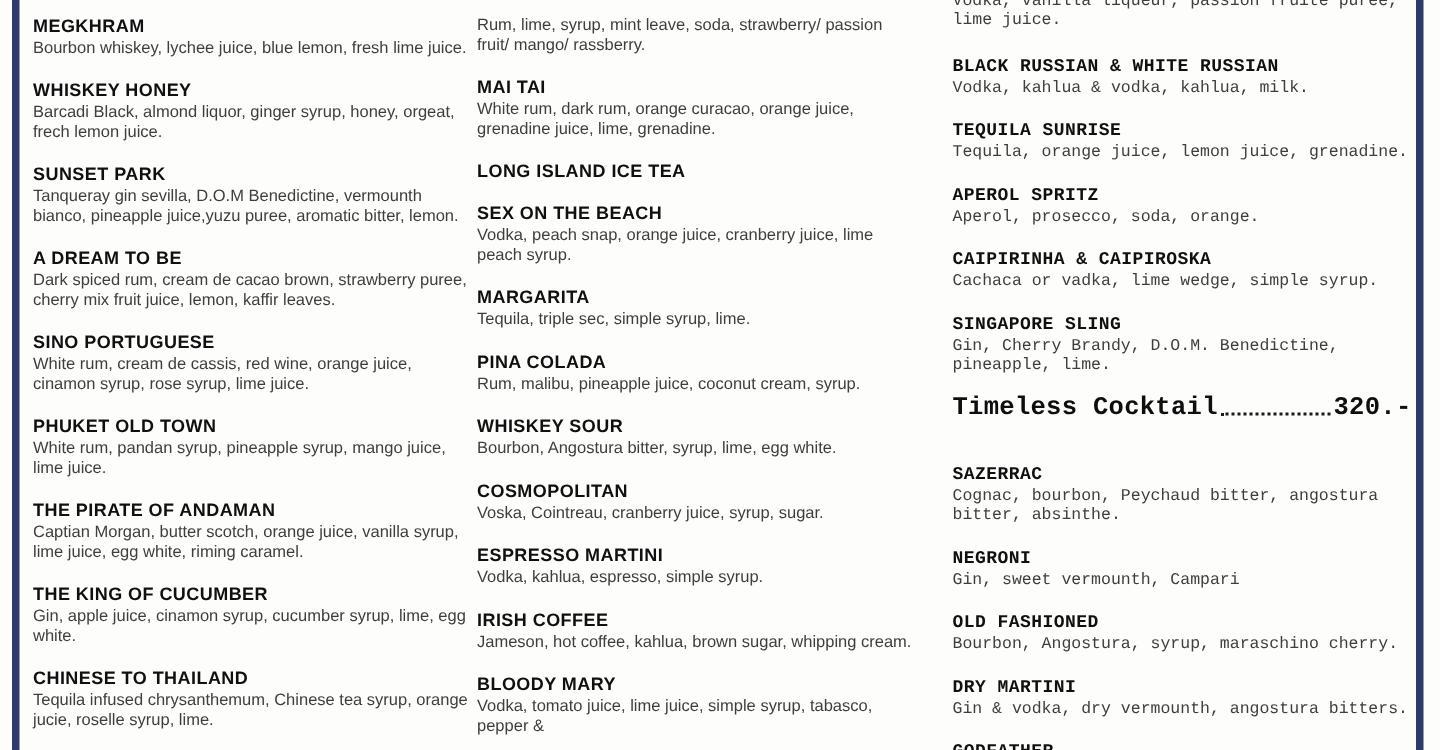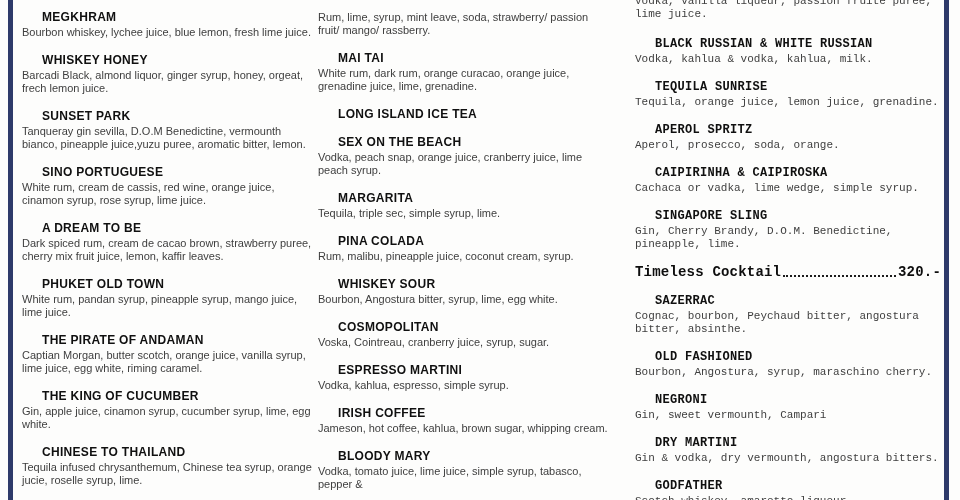--- a/index.html
+++ b/index.html
@@ -32,43 +32,42 @@
 
   .menu-item { margin-bottom: 14px; }
 
   .cocktail-name {
     font-size: 12px;
     font-weight: bold;
     letter-spacing: 0.3px;
     line-height: 14px;
     color: #101010;
     margin-bottom: 2px;
-    margin-left: 20px;
   }
 
   .cocktail-ingredients {
     font-size: 11px;
     line-height: 13px;
     color: #3e3e3e;
   }
 
   .partial-line {
     font-size: 11px;
     line-height: 13px;
     color: #3e3e3e;
     margin-top: -5px;      
     margin-bottom: 16px;
   }
 
   .price-divider {
     display: flex;
     align-items: flex-end;
     margin-top: 10px;
-    margin-bottom: 14px;
-    font-size: 14px;
+    margin-bottom: 29px;
+    font-size: 17px;
     font-weight: bold;
     color: #0e0e0e;
     letter-spacing: 0.2px;
     line-height: 15px;
   }
   .price-divider .dots {
     flex: 1;
     border-bottom: 2px dotted #1c1c1c;
     margin: 0 2px 3px 2px;
     min-width: 10px;
@@ -88,26 +87,26 @@
       </div>
       <div class="menu-item">
         <div class="cocktail-name">WHISKEY HONEY</div>
         <div class="cocktail-ingredients">Barcadi Black, almond liquor, ginger syrup, honey, orgeat, frech lemon juice.</div>
       </div>
       <div class="menu-item">
         <div class="cocktail-name">SUNSET PARK</div>
         <div class="cocktail-ingredients">Tanqueray gin sevilla, D.O.M Benedictine, vermounth bianco, pineapple juice,yuzu puree, aromatic bitter, lemon.</div>
       </div>
       <div class="menu-item">
+        <div class="cocktail-name">A DREAM TO BE</div>
+        <div class="cocktail-ingredients">Dark spiced rum, cream de cacao brown, strawberry puree, cherry mix fruit juice, lemon, kaffir leaves.</div>
+      </div>
+      <div class="menu-item">
         <div class="cocktail-name">SINO PORTUGUESE</div>
         <div class="cocktail-ingredients">White rum, cream de cassis, red wine, orange juice, cinamon syrup, rose syrup, lime juice.</div>
-      </div>
-      <div class="menu-item">
-        <div class="cocktail-name">A DREAM TO BE</div>
-        <div class="cocktail-ingredients">Dark spiced rum, cream de cacao brown, strawberry puree, cherry mix fruit juice, lemon, kaffir leaves.</div>
       </div>
       <div class="menu-item">
         <div class="cocktail-name">PHUKET OLD TOWN</div>
         <div class="cocktail-ingredients">White rum, pandan syrup, pineapple syrup, mango juice, lime juice.</div>
       </div>
       <div class="menu-item">
         <div class="cocktail-name">THE PIRATE OF ANDAMAN</div>
         <div class="cocktail-ingredients">Captian Morgan, butter scotch, orange juice, vanilla syrup, lime juice, egg white, riming caramel.</div>
       </div>
       <div class="menu-item">
@@ -188,28 +187,28 @@
       <div class="price-divider">
         <span>Timeless Cocktail</span>
         <span class="dots"></span>
         <span>320.-</span>
       </div>
       <div class="menu-item">
         <div class="cocktail-name">SAZERRAC</div>
         <div class="cocktail-ingredients">Cognac, bourbon, Peychaud bitter, angostura bitter, absinthe.</div>
       </div>
       <div class="menu-item">
+        <div class="cocktail-name">NEGRONI</div>
+        <div class="cocktail-ingredients">Gin, sweet vermounth, Campari</div>
+      </div>
+      <div class="menu-item">
         <div class="cocktail-name">OLD FASHIONED</div>
         <div class="cocktail-ingredients">Bourbon, Angostura, syrup, maraschino cherry.</div>
       </div>
       <div class="menu-item">
-        <div class="cocktail-name">NEGRONI</div>
-        <div class="cocktail-ingredients">Gin, sweet vermounth, Campari</div>
-      </div>
-      <div class="menu-item">
         <div class="cocktail-name">DRY MARTINI</div>
         <div class="cocktail-ingredients">Gin &amp; vodka, dry vermounth, angostura bitters.</div>
       </div>
       <div class="menu-item">
         <div class="cocktail-name">GODFATHER</div>
         <div class="cocktail-ingredients">Scotch whiskey, amaretto liqueur.</div>
       </div>
     </div>
 </div>
 

